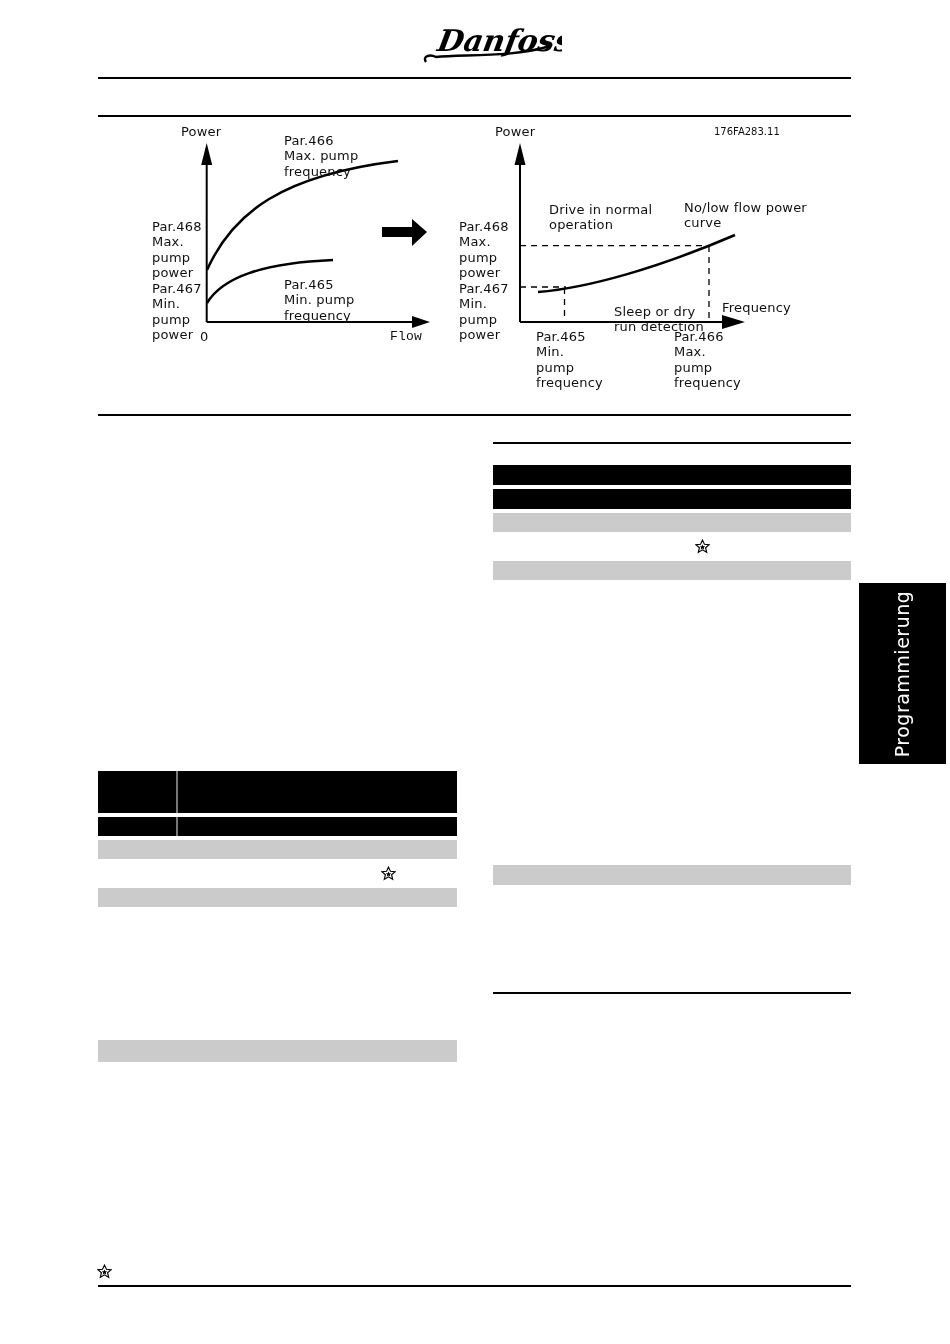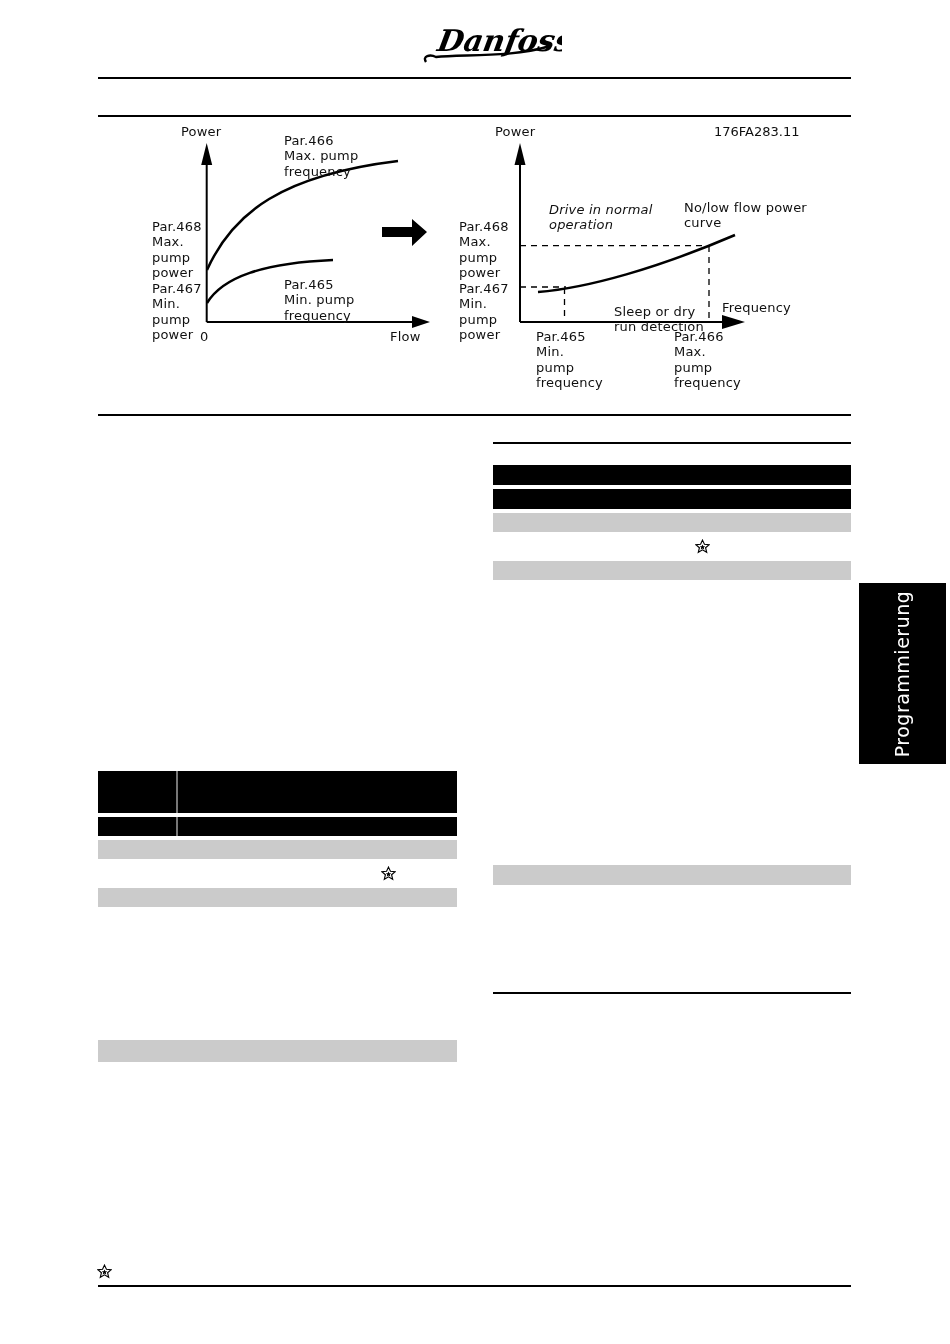--- a/index.html
+++ b/index.html
@@ -28,33 +28,33 @@
   .fig-svg { position: absolute; left: 98px; top: 117px; width: 753px; height: 298px; }
 
   
   .fig-label {
     position: absolute;
     font: 13px/15.4px "DejaVu Sans", sans-serif;
     color: #101010;
     letter-spacing: 0.2px;
     white-space: pre-line;
   }
-  .fig-ref { font-size: 13px; line-height: 12px; letter-spacing: 0; }
+  .fig-ref { font-size: 10px; line-height: 12px; letter-spacing: 0; }
 
   .l-power-left  { left: 181px; top: 124px; }
   .l-par466      { left: 284px; top: 133px; }
   .l-par468-left { left: 152px; top: 219px; }
   .l-par467-left { left: 152px; top: 281px; }
   .l-par465      { left: 284px; top: 277px; }
   .l-zero        { left: 200px; top: 329px; }
-  .l-flow        { left: 390px; top: 329px; }
+  .l-flow        { left: 390px; top: 329px; font-family: Liberation Mono, monospace; }
 
   .r-power       { left: 495px; top: 124px; }
   .r-ref         { left: 714px; top: 126px; }
-  .r-drive       { left: 549px; top: 202px; font-style: italic; }
+  .r-drive       { left: 549px; top: 202px; }
   .r-nolow       { left: 684px; top: 200px; }
   .r-par468      { left: 459px; top: 219px; }
   .r-par467      { left: 459px; top: 281px; }
   .r-sleep       { left: 614px; top: 281px; margin-top: 23px; }
   .r-frequency   { left: 722px; top: 300px; }
   .r-par465f     { left: 536px; top: 329px; }
   .r-par466f     { left: 674px; top: 329px; }
 
   
   .bar { position: absolute; }

